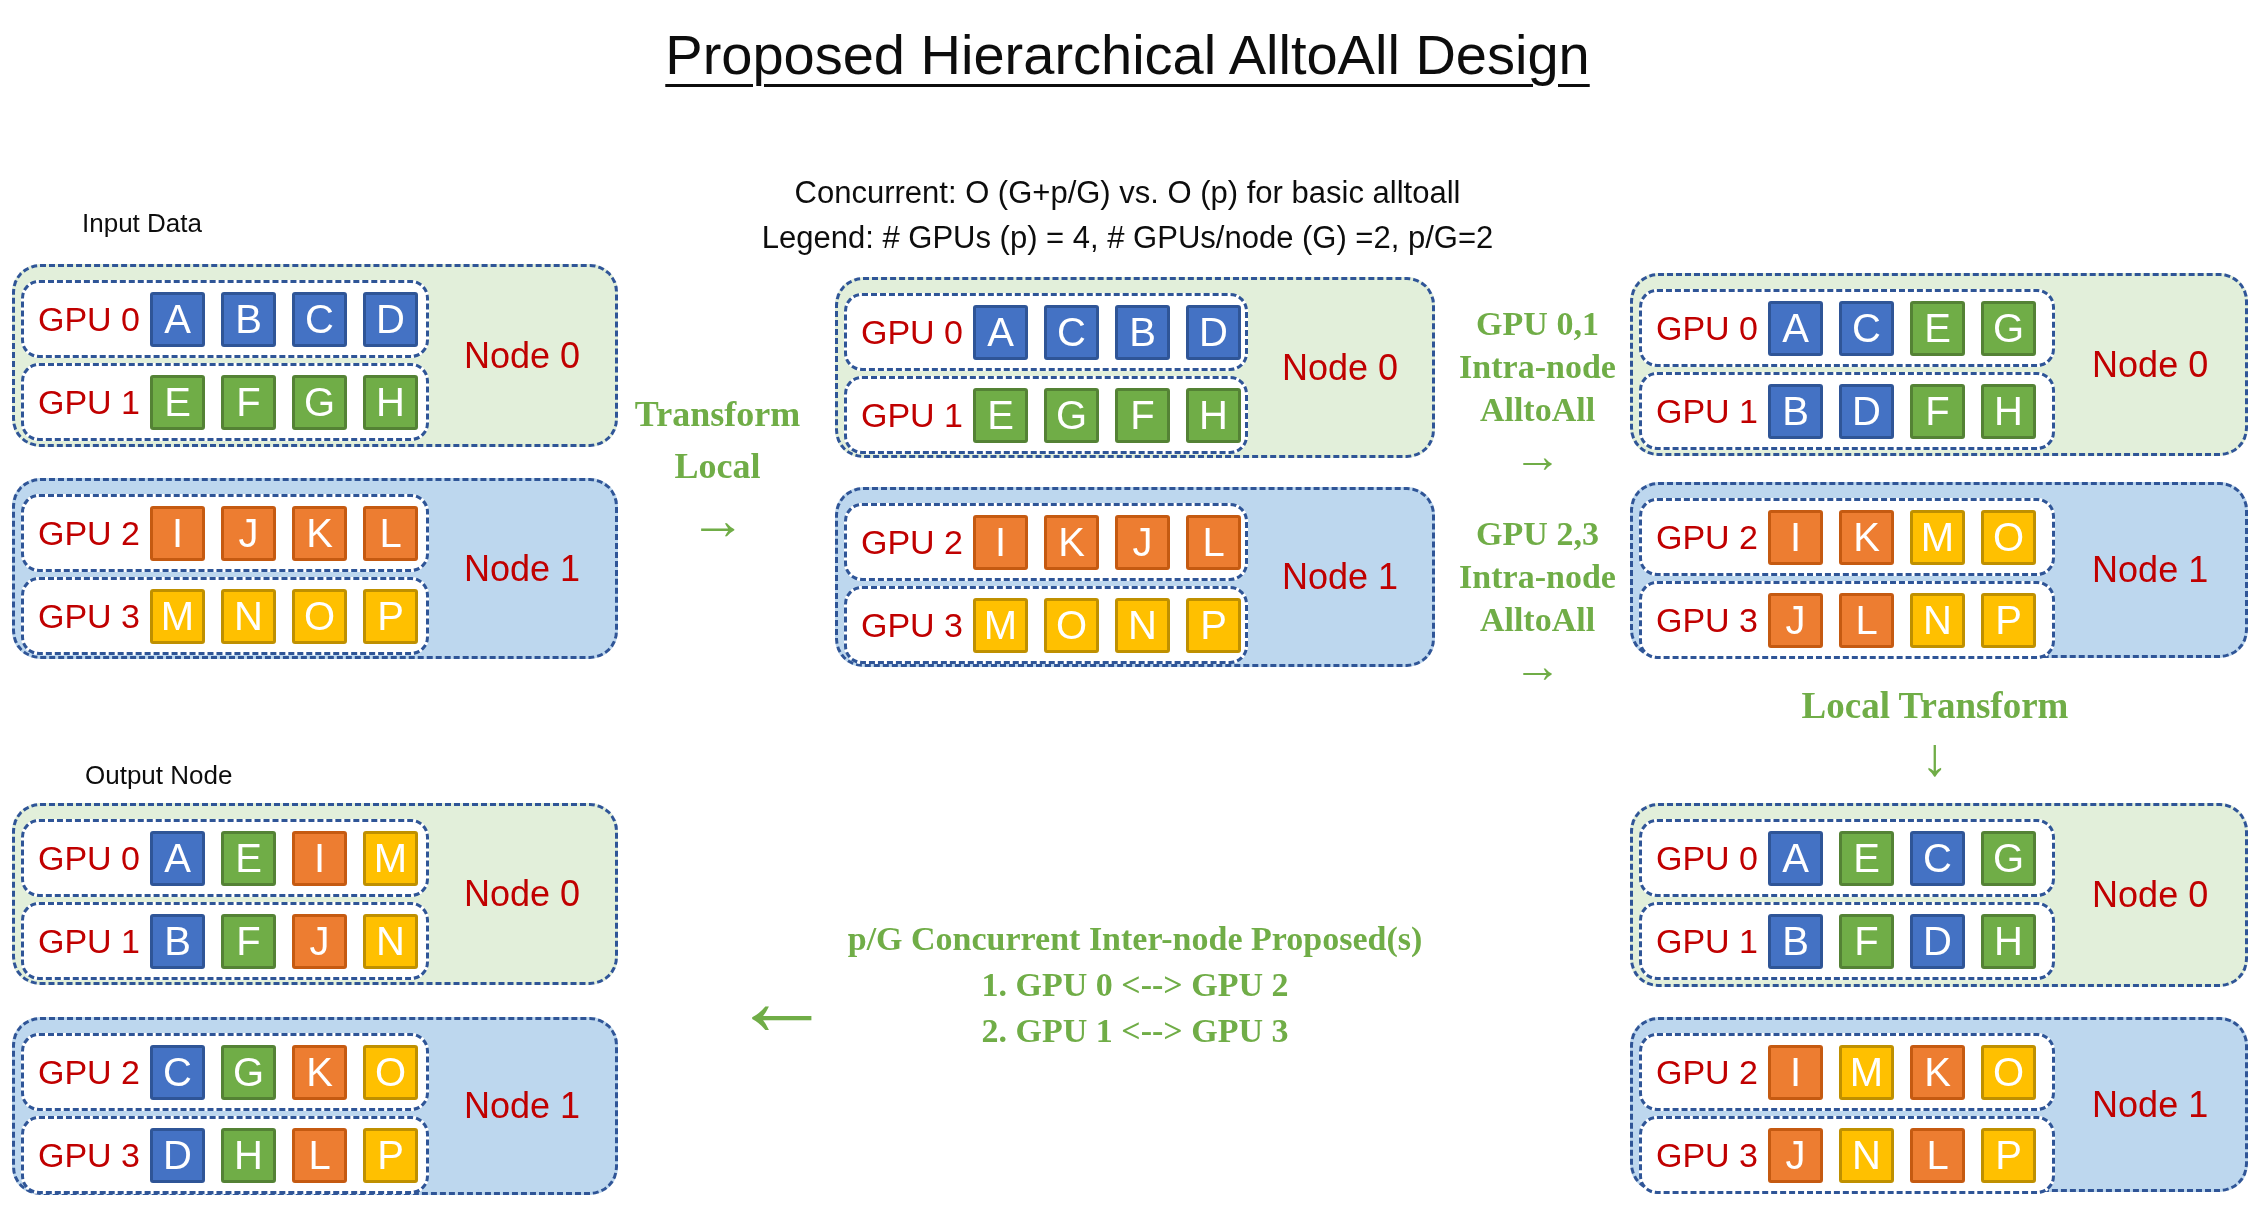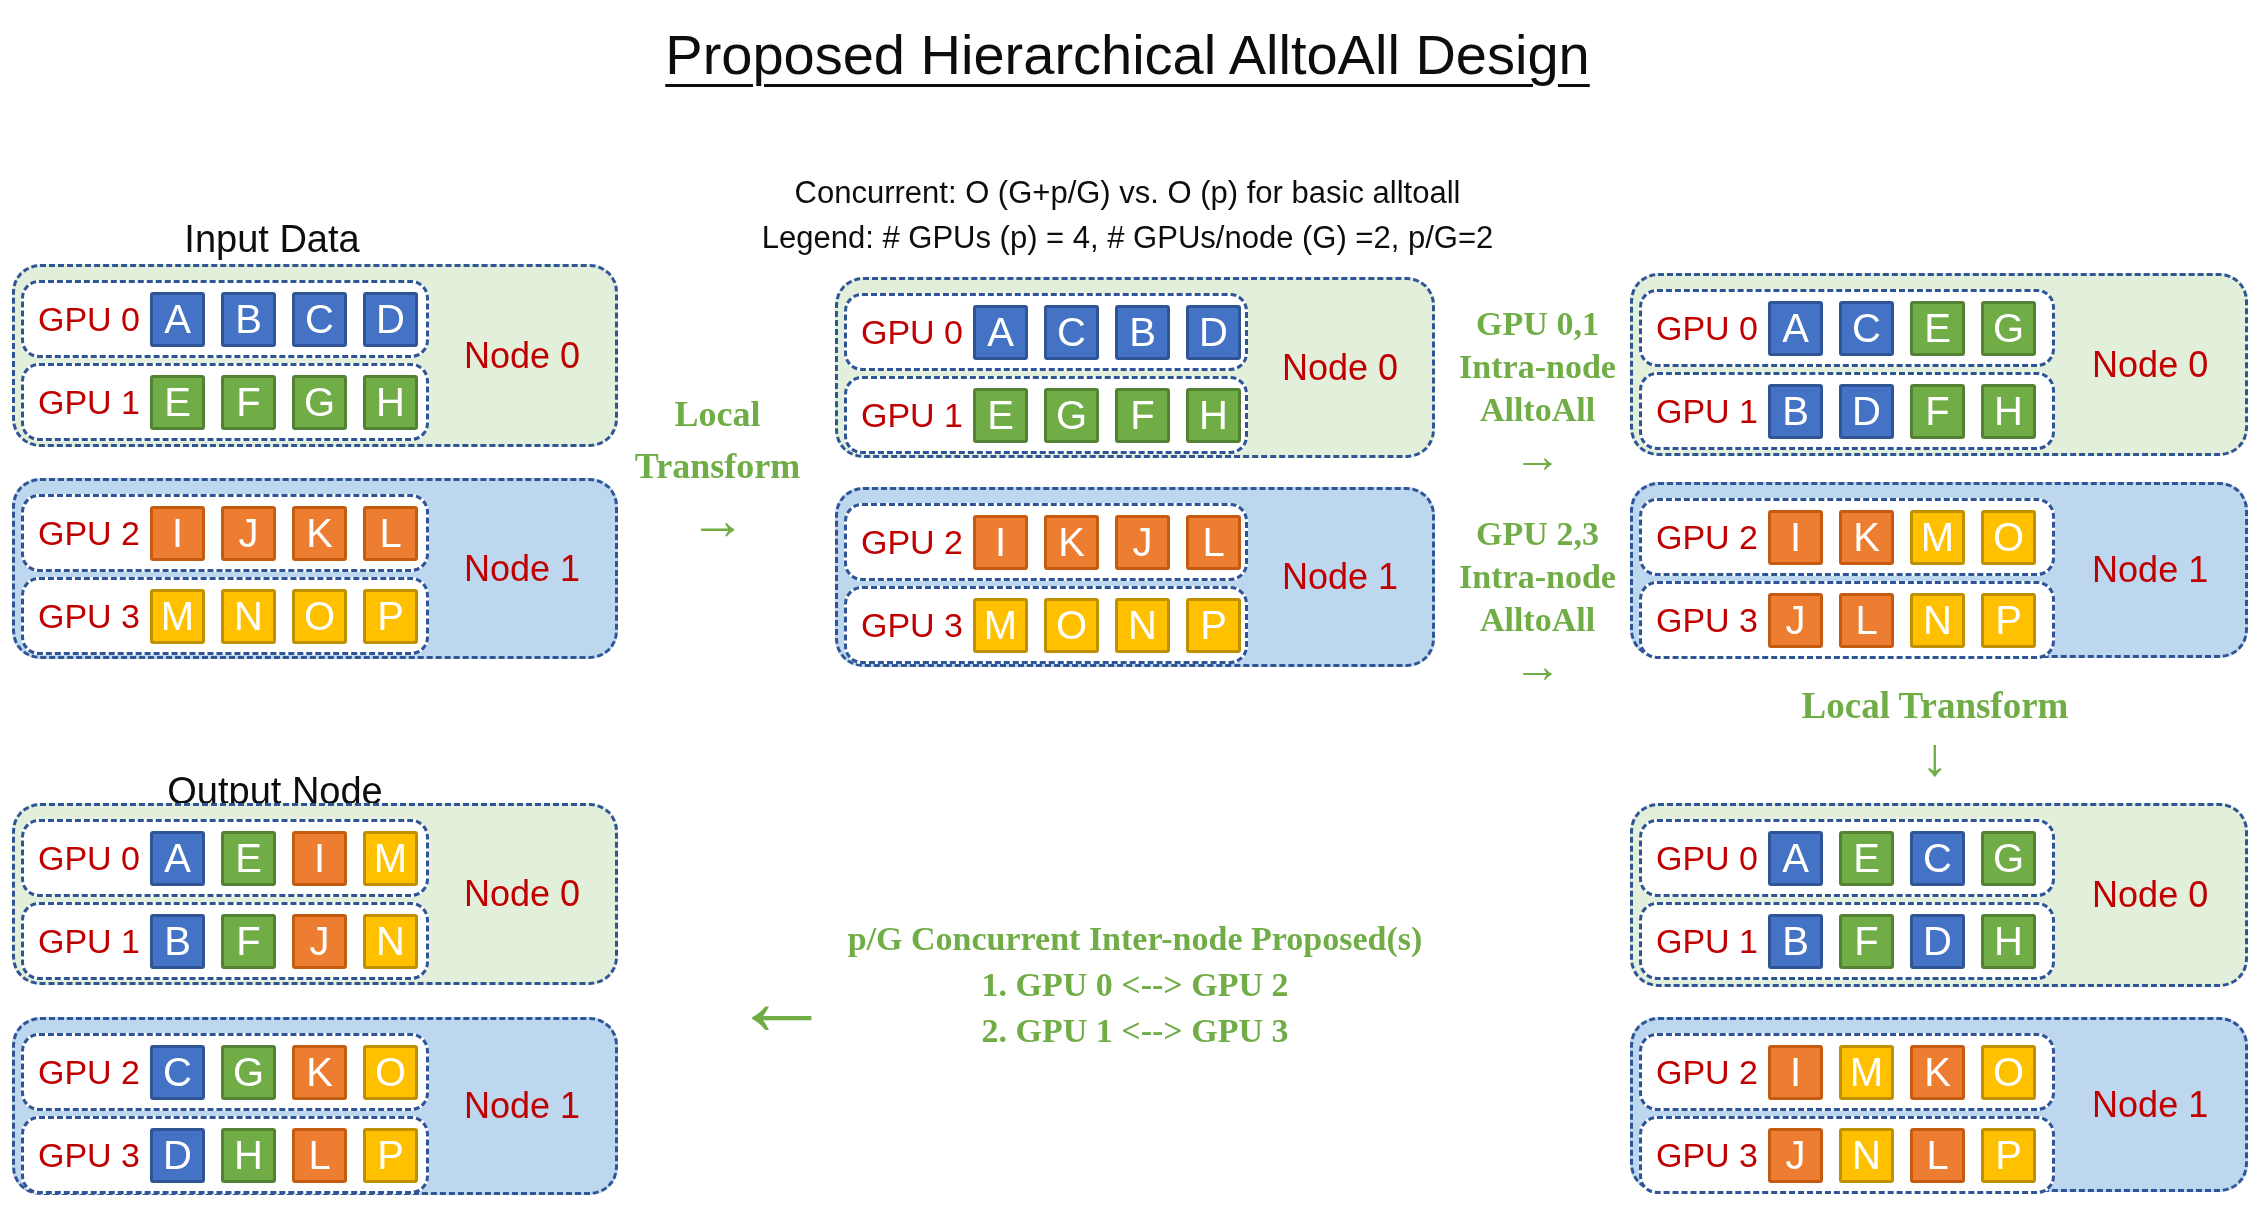--- a/index.html
+++ b/index.html
@@ -5,21 +5,21 @@
   html,body{margin:0;padding:0;background:#ffffff;}
   .canvas{position:relative;width:2255px;height:1208px;background:#ffffff;
           font-family:"Liberation Sans",sans-serif;overflow:hidden;color:#0d0d0d;}
 
   
   .title{position:absolute;top:22px;left:0;width:100%;text-align:center;
          font-size:56px;font-weight:400;
          text-decoration:underline;text-decoration-thickness:3px;text-underline-offset:10px;}
   .subtitle{position:absolute;top:170px;left:0;width:100%;text-align:center;
             font-size:31px;line-height:45px;}
-  .section-header{position:absolute;font-size:38px;text-align:center;width:380px;margin-top:10px;}
+  .section-header{position:absolute;font-size:26px;width:380px;}
   #input-header{left:82px;top:208px;}
   #output-header{left:85px;top:760px;}
 
   
   .node-panel{position:absolute;border:3px dashed var(--c-dashed_border);
               border-radius:28px;box-sizing:border-box;}
   .node-panel.bg0{background:var(--c-node0_bg);}
   .node-panel.bg1{background:var(--c-node1_bg);}
   .rows{position:absolute;left:6px;top:13px;width:68%;}
   .gpu-row{height:78px;background:#ffffff;border:3px dashed var(--c-dashed_border);
@@ -311,22 +311,22 @@
           <div class="cell" data-color="green">H</div>
           <div class="cell" data-color="orange">L</div>
           <div class="cell" data-color="yellow">P</div>
         </div>
       </div>
     </div>
     <div class="node-label">Node 1</div>
   </div>
 
   <div class="annot" id="lt-left">
+    <span class="ln">Transform</span>
     <span class="ln">Local</span>
-    <span class="ln">Transform</span>
     <span class="ln arrow-glyph">→</span>
   </div>
 
   <div class="annot" id="intra1">
     <span class="ln">GPU 0,1</span>
     <span class="ln">Intra-node</span>
     <span class="ln">AlltoAll</span>
     <span class="ln arrow-glyph">→</span>
   </div>
 

